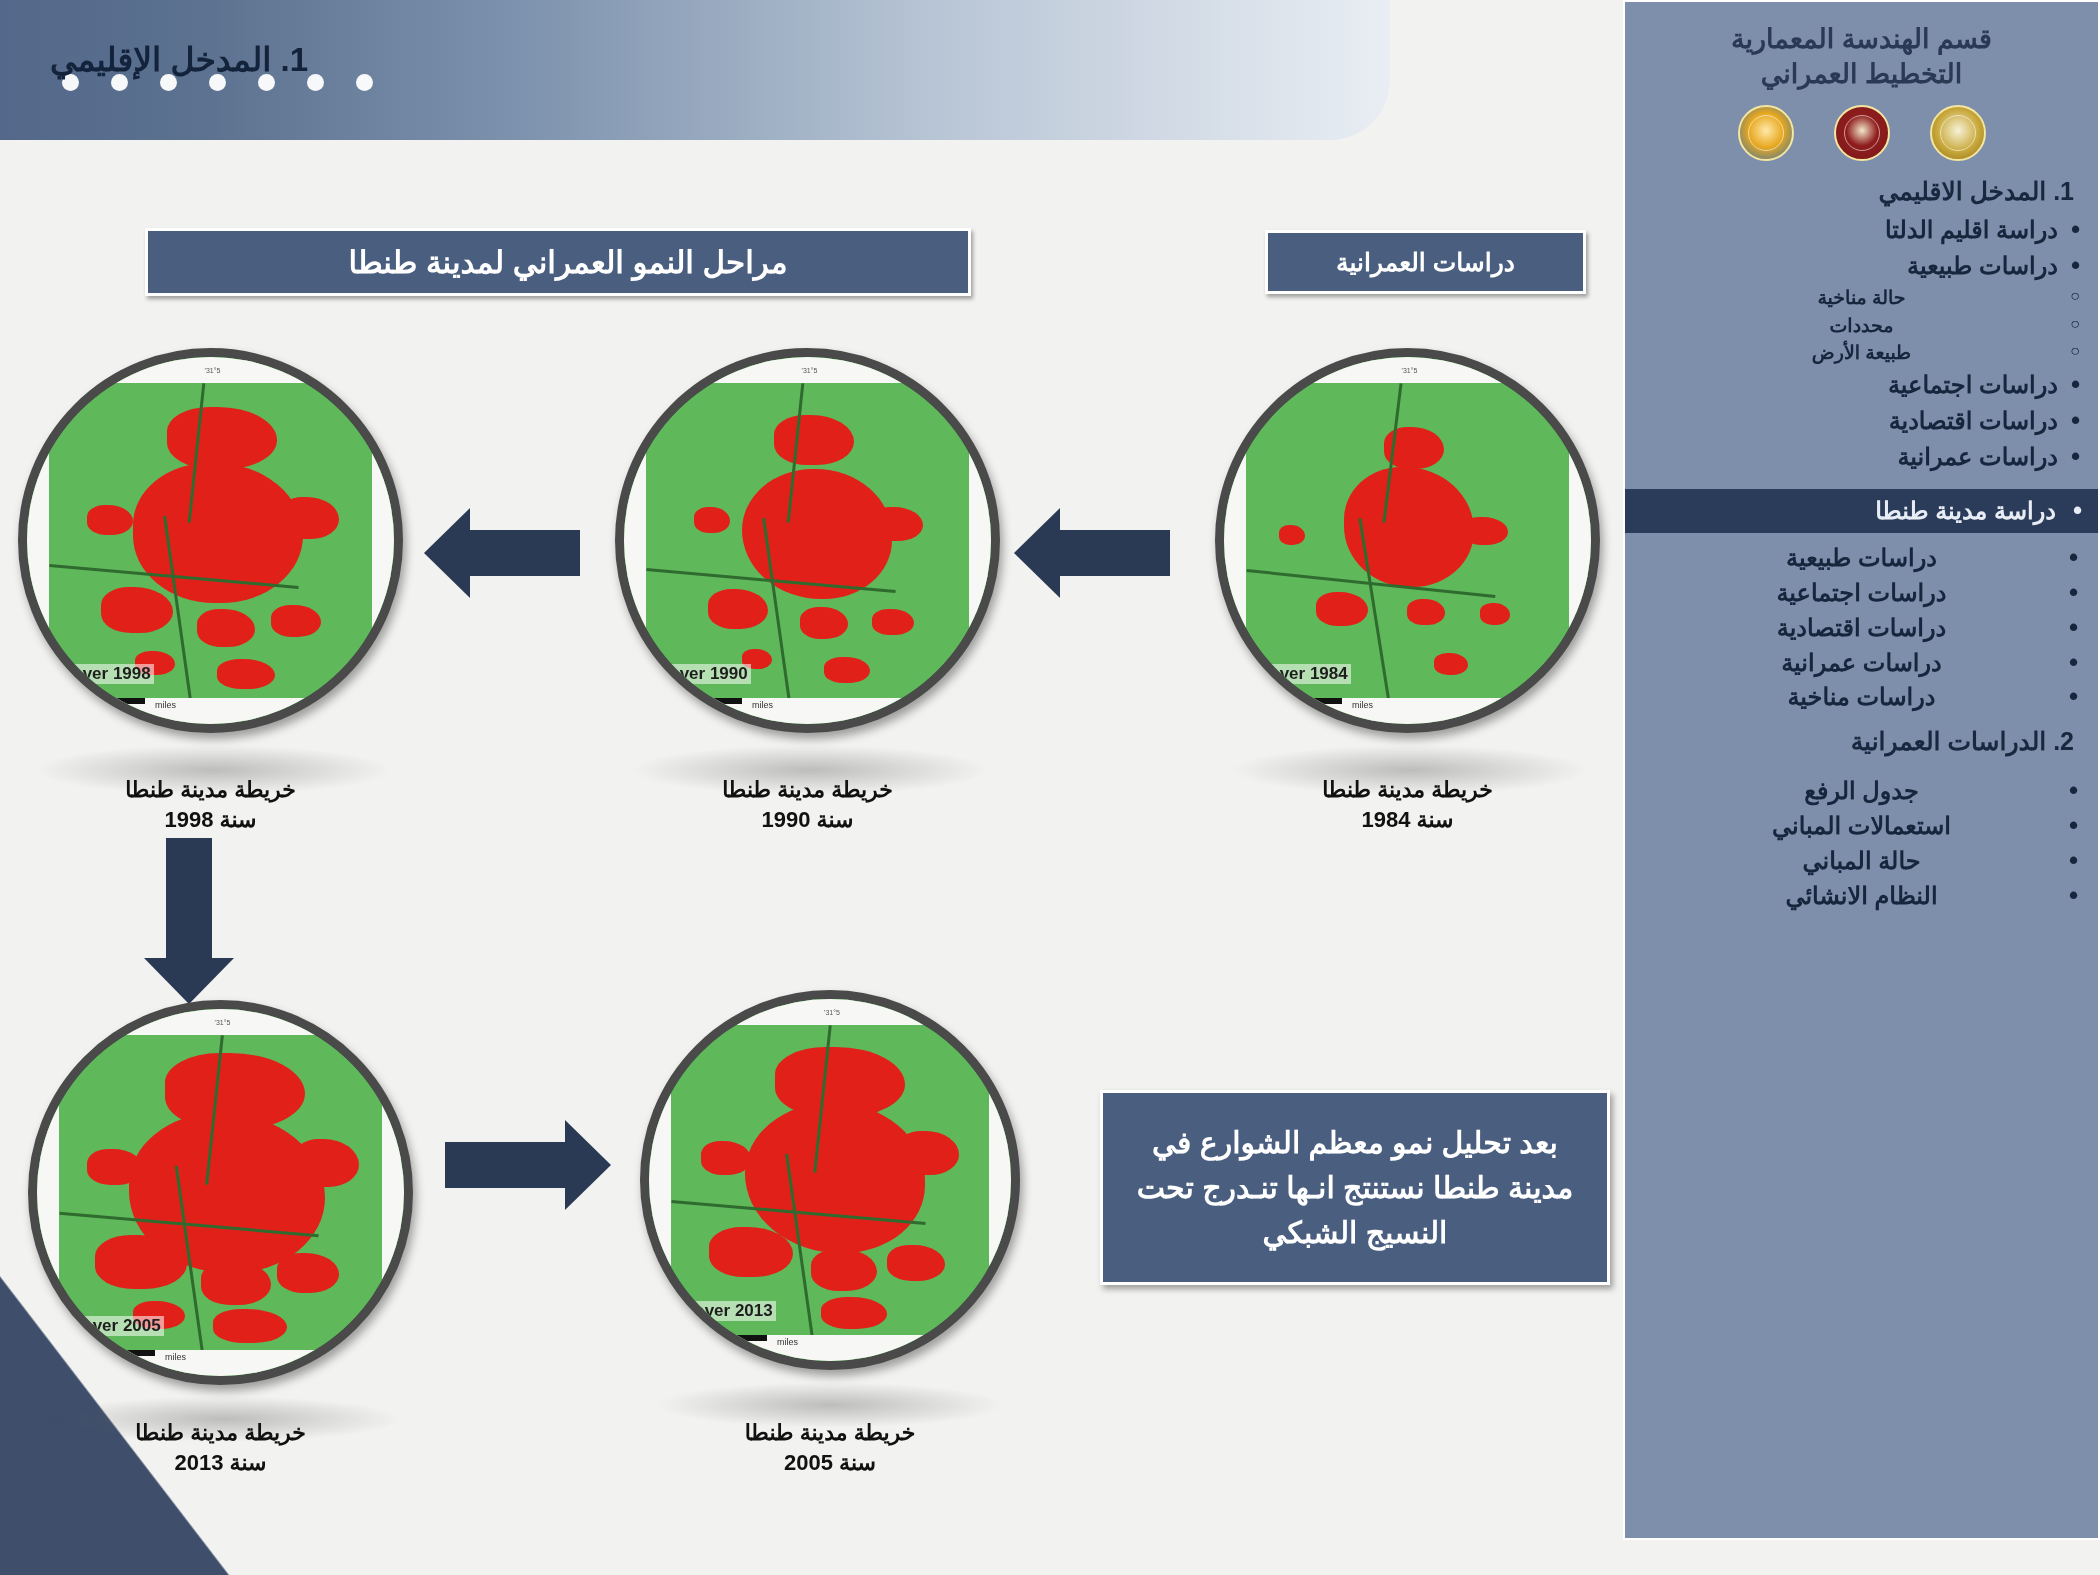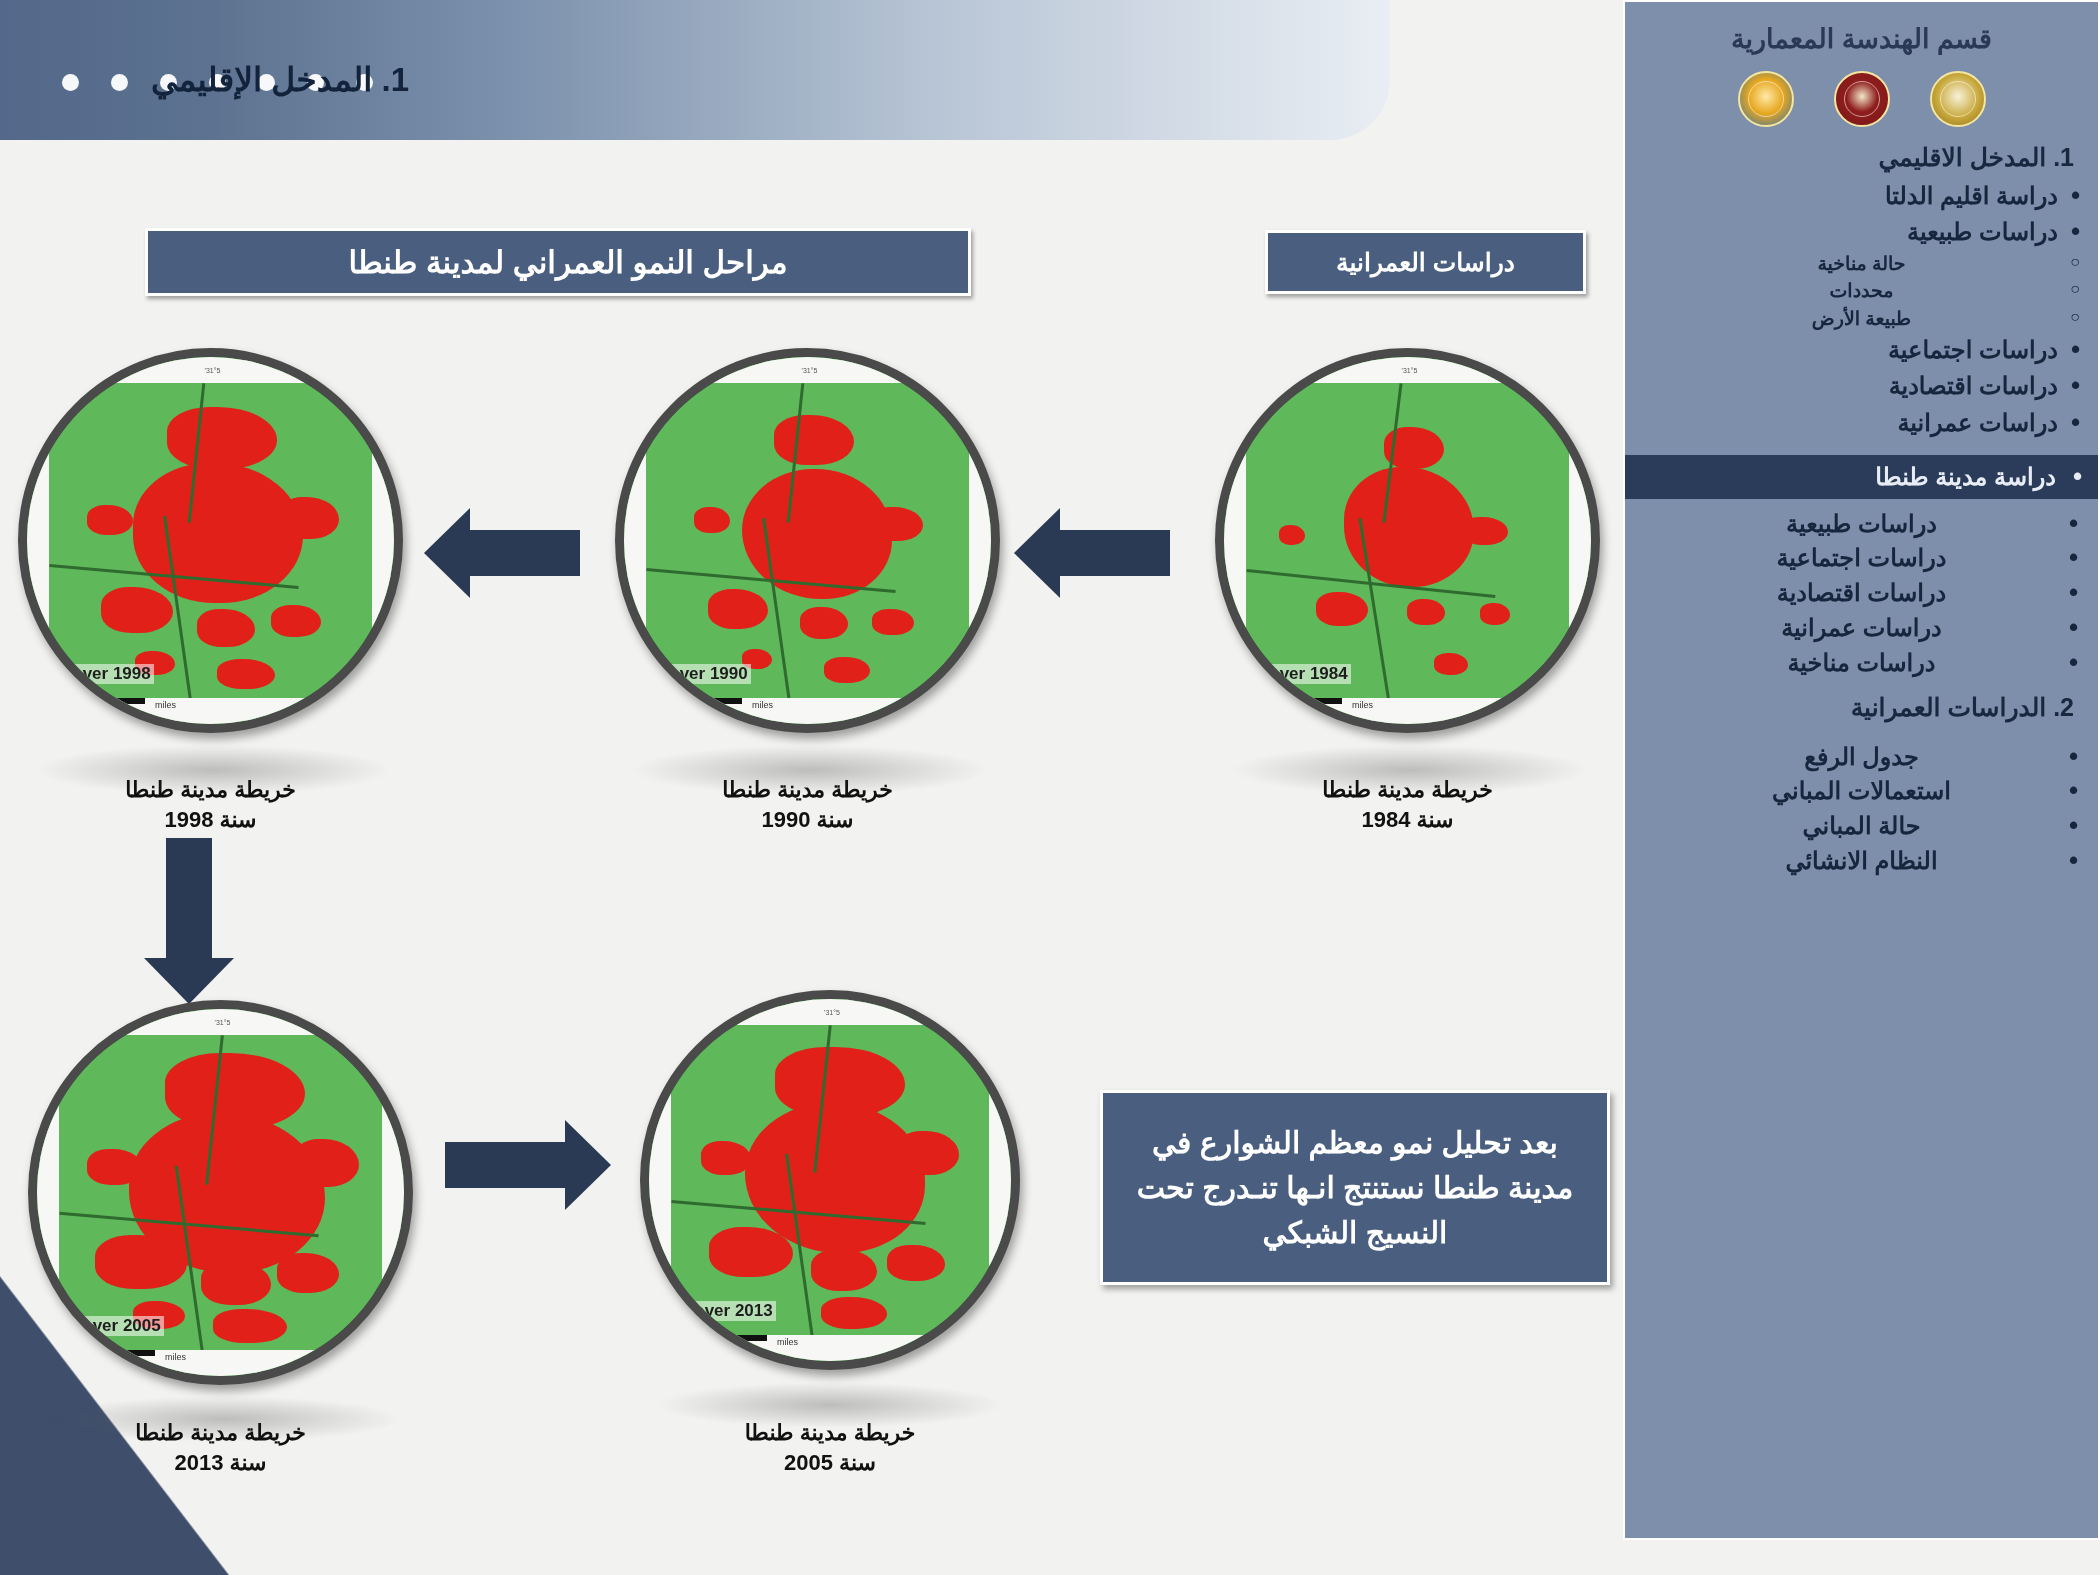--- a/index.html
+++ b/index.html
@@ -14,23 +14,22 @@
     background:linear-gradient(to top right,#3e4e6b 0%,#3e4e6b 49.5%,transparent 50%);
   }
   
   .title-bar{
     position:absolute;left:0;top:0;width:1390px;height:140px;
     background:linear-gradient(to left,#e9eef4 0%,#b9c6d6 32%,#7e93ae 62%,#5c7290 85%,#53688a 100%);
     border-bottom-right-radius:60px;
   }
   .title-text{
     position:absolute;right:880px;top:40px;width:460px;
-    text-align:center;color:#13233c;font-weight:bold;font-size:33px;
+    text-align:left;color:#13233c;font-weight:bold;font-size:33px;
     direction:rtl;
-    margin-top:20px;
   }
   .dots{
     position:absolute;left:45px;top:74px;width:360px;height:20px;
   }
   .dots i{
     display:inline-block;width:17px;height:17px;border-radius:50%;
     background:#ffffff;margin-right:32px;opacity:.95;
   }
   
   .sidebar{
@@ -181,20 +180,21 @@
 <div class="title-bar">
   <div class="dots">
     <i></i><i></i><i></i><i></i><i></i><i></i><i></i>
   </div>
   <div class="title-text">1.  المدخل الإقليمي</div>
 </div>
 
 <div class="sidebar">
   <div class="sb-head">
     <div>قسم الهندسة المعمارية</div>
+    <div>التخطيط العمراني</div>
   </div>
 
   <div class="logos">
     <div class="logo l1"></div>
     <div class="logo l2"></div>
     <div class="logo l3"></div>
   </div>
 
   <div class="sb-section">1. المدخل الاقليمي</div>
 

